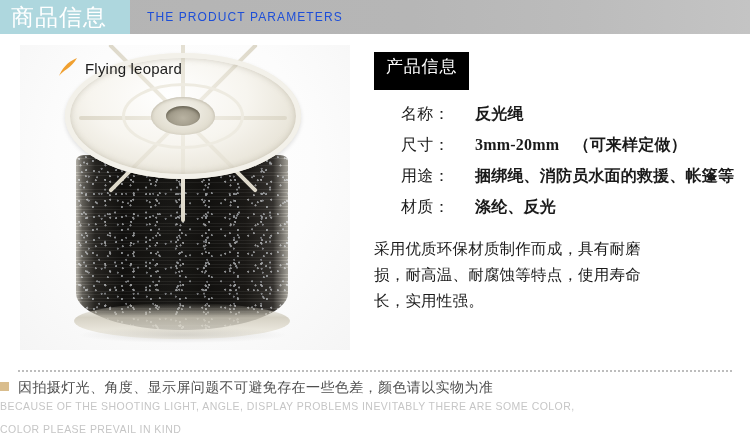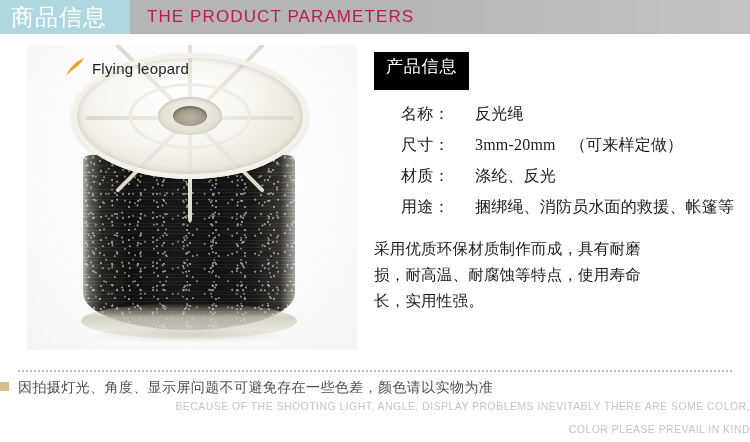--- a/index.html
+++ b/index.html
@@ -21,27 +21,27 @@
     position: absolute; left: 0; top: 0; width: 130px; height: 34px;
     background: #aed7de;
   }
   .header-cn {
     position: absolute; left: 11px; top: 1px;
     font-size: 23px; line-height: 33px; color: #ffffff;
     letter-spacing: 1px; font-weight: 400; white-space: nowrap;
   }
   .header-en {
     position: absolute; left: 147px; top: 0;
-    font-size: 17px; line-height: 34px; color: #be185d;
+    font-size: 12px; line-height: 34px; color: #1d4ed8;
     letter-spacing: 1.1px; white-space: nowrap; font-weight: 400;
   }
 
   
   .photo {
-    position: absolute; left: 27px; top: 45px;
+    position: absolute; left: 20px; top: 45px;
     width: 330px; height: 305px;
     background: #a16207;
     overflow: hidden;
   }
   .photo-bg {
     position: absolute; inset: 0;
     background:
       radial-gradient(ellipse at 50% 40%, #ffffff 0%, #fcfcfc 55%, #f5f5f5 100%);
   }
   
@@ -169,21 +169,21 @@
     padding: 3px 12px 12px 12px;
     letter-spacing: .8px;
   }
   .spec-list { margin-top: 13px; margin-left: 27px; }
   .spec-row {
     display: flex; align-items: baseline;
     margin-bottom: 9px;
     font-size: 16px; color: #1a1a1a; line-height: 22px;
   }
   .spec-label { width: 74px; flex: none; white-space: nowrap; letter-spacing: .3px; }
-  .spec-value { flex: 1; white-space: nowrap; letter-spacing: .2px; }
+  .spec-value { flex: 1; white-space: nowrap; letter-spacing: .2px; font-weight: bold; }
   .spec-value.serif { font-family: "Liberation Serif", "DejaVu Serif", serif; font-size: 16px; }
   .spec-note { font-family: "Liberation Sans", sans-serif; }
 
   .features { margin-top: 18px; }
   .feature-text {
     font-size: 15.5px; color: #1a1a1a;
     line-height: 26px; width: 278px;
     letter-spacing: .2px;
   }
 
@@ -196,21 +196,21 @@
     position: absolute; left: 0; top: 379px; width: 750px;
     font-size: 14px; color: #4f4f4f;
     letter-spacing: .4px; white-space: nowrap;
   }
   .bullet {
     display: inline-block; width: 9px; height: 9px;
     background: #d9bd8d; margin-right: 9px; vertical-align: 1px;
   }
   .disclaimer-en1, .disclaimer-en2 {
     position: absolute; left: 0; width: 750px;
-    text-align: right; color: #c6c6c6; font-size: 10.5px;
+    text-align: left; color: #c6c6c6; font-size: 10.5px;
     letter-spacing: .45px; white-space: nowrap;
   }
   .disclaimer-en1 { top: 400px; }
   .disclaimer-en2 { top: 415px; margin-top: 8px; }
 </style>
 </head>
 <body>
 
 <div id="page">
 
@@ -268,29 +268,29 @@
 
       <div class="spec-row">
         <div class="spec-label">尺寸：</div>
         <div class="spec-value serif">
           <span>3mm-20mm</span>
           <span class="spec-note" style="margin-left:10px;">（可来样定做）</span>
         </div>
       </div>
 
       <div class="spec-row">
+        <div class="spec-label">用途：</div>
+        <div class="spec-value">捆绑绳、消防员水面的救援、帐篷等</div>
+      </div>
+
+      <div class="spec-row">
         <div class="spec-label">材质：</div>
         <div class="spec-value">涤纶、反光</div>
       </div>
 
-      <div class="spec-row">
-        <div class="spec-label">用途：</div>
-        <div class="spec-value">捆绑绳、消防员水面的救援、帐篷等</div>
-      </div>
-
     </div>
 
     <div class="features">
       <div class="feature-text">采用优质环保材质制作而成，具有耐磨损，耐高温、耐腐蚀等特点，使用寿命长，实用性强。</div>
     </div>
 
   </div>
 
   <div class="divider"></div>
 

